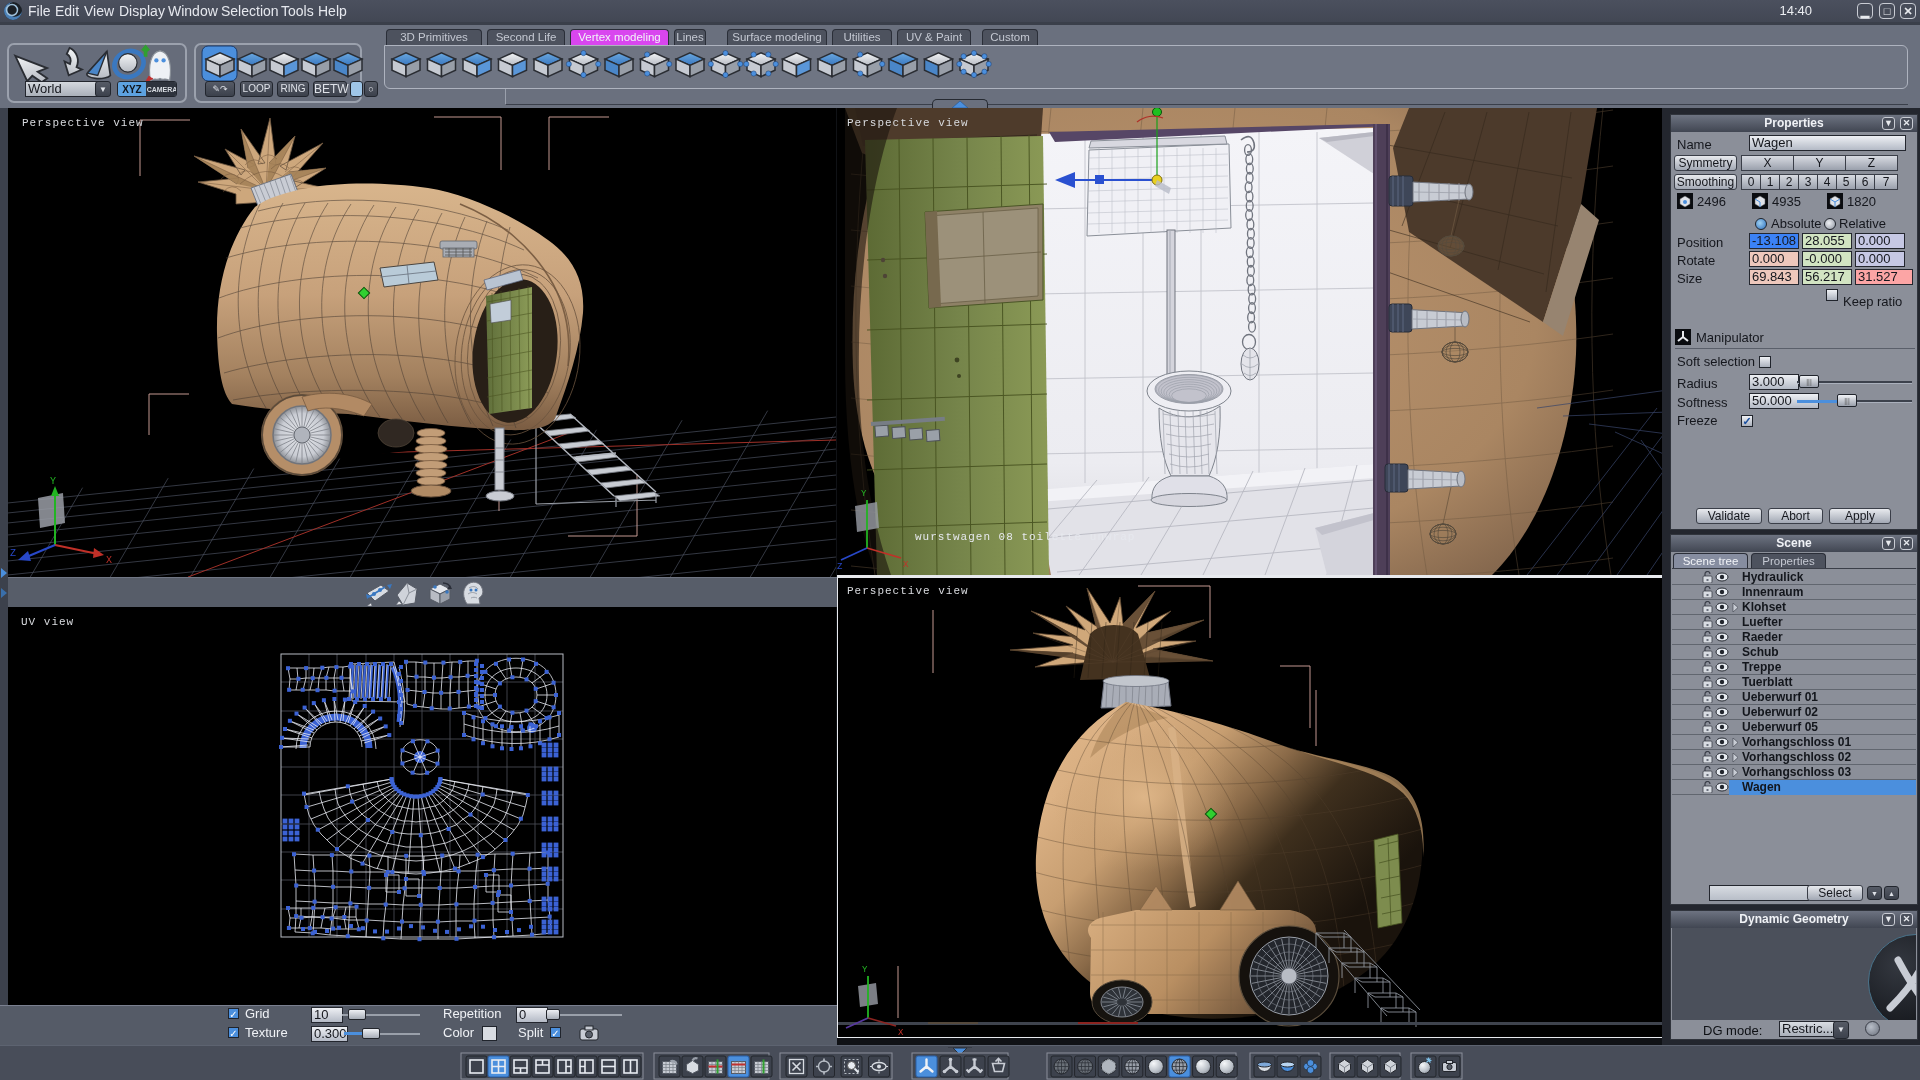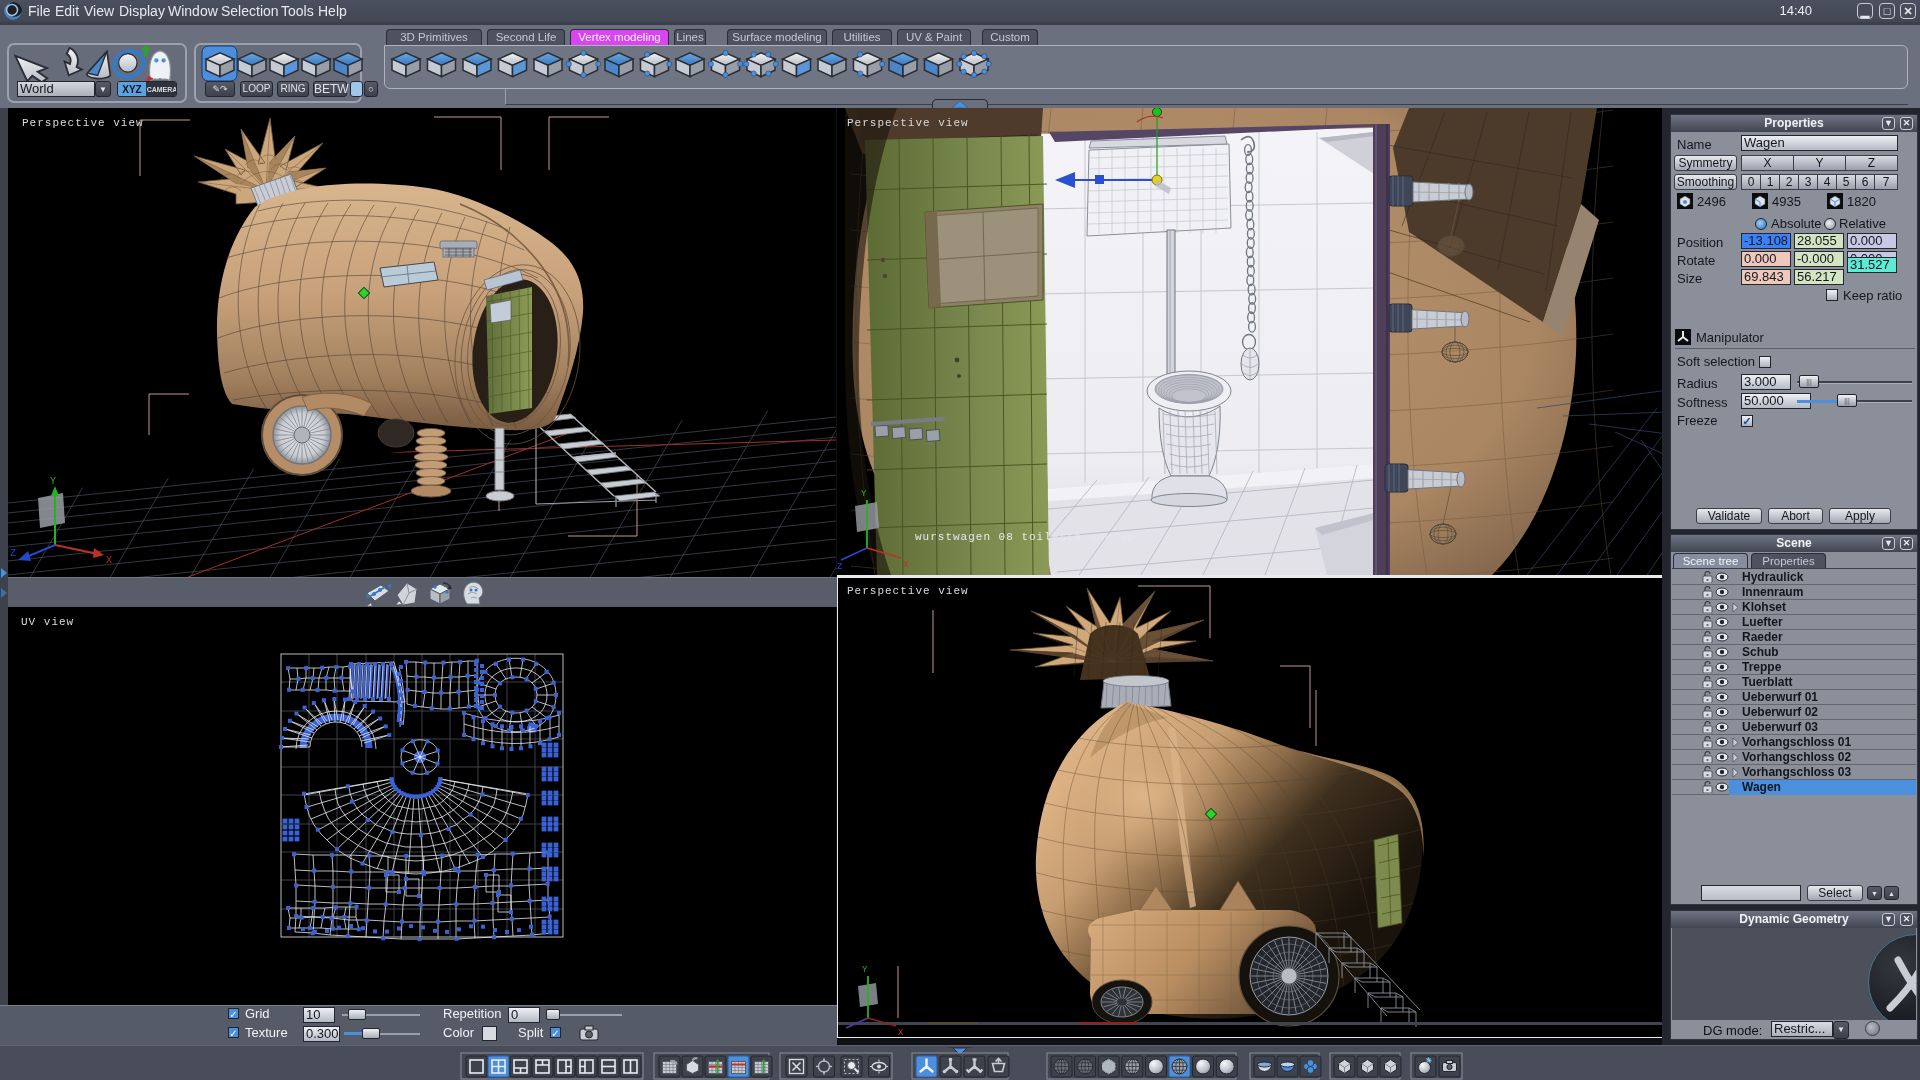--- a/index.html
+++ b/index.html
@@ -37,21 +37,21 @@
   #vpTR{left:837px;top:108px;width:831px;height:467px;background:#000;}
   #vpBR{left:837px;top:577px;width:831px;height:461px;background:#000;border:1px solid #e8eaee;}
   #rightgap{left:1662px;top:108px;width:258px;height:937px;background:#23262e;}
   .vplabel{position:absolute;color:#d8dade;font-family:"Liberation Mono",monospace;font-size:11px;letter-spacing:1px;}
 
   
   .panel{position:absolute;left:1670px;width:248px;background:#8b8f99;border:1px solid #30343c;}
   .ptitle{position:relative;height:17px;background:linear-gradient(#6d7381,#414652);color:#f0f2f6;font-size:12px;font-weight:bold;text-align:center;line-height:17px;}
   .ptbtn{position:absolute;top:2px;width:13px;height:13px;border:1px solid #c9ccd4;border-radius:3px;background:#4a4f5b;color:#e8eaee;font-size:9px;line-height:11px;text-align:center;}
   .plabel{position:absolute;color:#15171d;font-size:13px;}
-  .pfield{position:absolute;height:16px;border:1px solid #23262e;background:linear-gradient(#eef0f4,#b4bac6);font-size:13px;color:#15171d;padding:0 2px;line-height:14px;}
+  .pfield{position:absolute;height:16px;border:1px solid #23262e;background:linear-gradient(#eef0f4,#b4bac6);font-size:13px;color:#15171d;padding:0 2px;line-height:14px;margin-left:8px;}
   .pbtn3d{position:absolute;height:16px;border:1px solid #3a3e48;border-radius:3px;background:linear-gradient(#e8eaee,#a2a8b4);font-size:12px;color:#15171d;text-align:center;line-height:14px;}
   .seg{position:absolute;height:16px;border:1px solid #3a3e48;background:linear-gradient(#d8dbe2,#9aa0ac);font-size:12px;color:#15171d;text-align:center;line-height:14px;}
 
   
   .srow{position:absolute;left:1px;width:244px;height:15px;border-bottom:1px solid #61666f;font-size:12px;color:#13161c;}
   .srow .nm{position:absolute;left:70px;top:0px;font-weight:bold;}
 
   
   #bottombar{left:0;top:1045px;width:1920px;height:35px;background:#484d59;border-top:1px solid #5d6370;}
 </style>
@@ -1655,23 +1655,23 @@
     <div class="pfield" style="left:70px;top:118px;width:50px;background:#3b82f6">-13.108</div>
     <div class="pfield" style="left:123px;top:118px;width:50px;background:#d2e4c2">28.055</div>
     <div class="pfield" style="left:176px;top:118px;width:50px;background:#c6c8e4">0.000</div>
     <div class="plabel" style="left:6px;top:138px">Rotate</div>
     <div class="pfield" style="left:70px;top:136px;width:50px;background:#eec8bc">0.000</div>
     <div class="pfield" style="left:123px;top:136px;width:50px;background:#d2e4c2">-0.000</div>
     <div class="pfield" style="left:176px;top:136px;width:50px;background:#c6c8e4">0.000</div>
     <div class="plabel" style="left:6px;top:156px">Size</div>
     <div class="pfield" style="left:70px;top:154px;width:50px;background:#eec8bc">69.843</div>
     <div class="pfield" style="left:123px;top:154px;width:50px;background:#d2e4c2">56.217</div>
-    <div class="pfield" style="left:176px;top:142px;width:50px;background:#5eead4">31.527</div>
+    <div class="pfield" style="left:176px;top:154px;width:58px;background:#fca5a5">31.527</div>
     <div class="abs" style="left:155px;top:174px;width:12px;height:12px;background:linear-gradient(#f0f2f6,#aab0bc);border:1px solid #20242c"></div>
-    <div class="plabel" style="left:172px;top:173px">Keep ratio</div>
+    <div class="plabel" style="left:172px;top:179px">Keep ratio</div>
     <div class="abs" style="left:4px;top:214px;width:16px;height:16px;background:#0a0c10"></div>
     <svg class="abs" style="left:4px;top:214px" width="16" height="16">
         <path d="M8 8 L8 2 M8 8 L3 12 M8 8 L13 12" stroke="#e8eaee" stroke-width="2"></path>
       </svg>
     <div class="plabel" style="left:25px;top:215px">Manipulator</div>
     <div class="abs" style="left:4px;top:233px;width:240px;height:1px;background:#5a5f6a"></div>
     <div class="plabel" style="left:6px;top:239px">Soft selection</div>
     <div class="abs" style="left:88px;top:241px;width:12px;height:12px;background:linear-gradient(#f0f2f6,#aab0bc);border:1px solid #20242c"></div>
     <div class="plabel" style="left:6px;top:261px">Radius</div>
     <div class="pfield" style="left:70px;top:259px;width:50px">3.000</div>
@@ -1823,21 +1823,21 @@
       <div class="srow" style="top:185px">
           <svg width="11" height="12" style="position:absolute;left:30px;top:1px">
             <rect x="1" y="5" width="9" height="7" rx="1" fill="#d8dce2" stroke="#3a3e48" stroke-width="0.8"></rect>
             <path d="M3 5 V3 a2.5 2.5 0 0 1 5 0" fill="none" stroke="#3a3e48" stroke-width="1.2"></path>
             <rect x="4.5" y="8" width="2" height="2" fill="#6a707c"></rect>
           </svg>
           <svg width="14" height="12" style="position:absolute;left:43px;top:1px">
             <ellipse cx="7" cy="6" rx="6" ry="4" fill="#e8ecf2" stroke="#22262e" stroke-width="1"></ellipse>
             <circle cx="7" cy="6" r="2.2" fill="#22262e"></circle>
           </svg>
-          <span class="nm">Ueberwurf 03</span>
+          <span class="nm">Ueberwurf 05</span>
         </div>
       <div class="srow" style="top:200px">
           <svg width="11" height="12" style="position:absolute;left:30px;top:1px">
             <rect x="1" y="5" width="9" height="7" rx="1" fill="#d8dce2" stroke="#3a3e48" stroke-width="0.8"></rect>
             <path d="M3 5 V3 a2.5 2.5 0 0 1 5 0" fill="none" stroke="#3a3e48" stroke-width="1.2"></path>
             <rect x="4.5" y="8" width="2" height="2" fill="#6a707c"></rect>
           </svg>
           <svg width="14" height="12" style="position:absolute;left:43px;top:1px">
             <ellipse cx="7" cy="6" rx="6" ry="4" fill="#e8ecf2" stroke="#22262e" stroke-width="1"></ellipse>
             <circle cx="7" cy="6" r="2.2" fill="#22262e"></circle>

